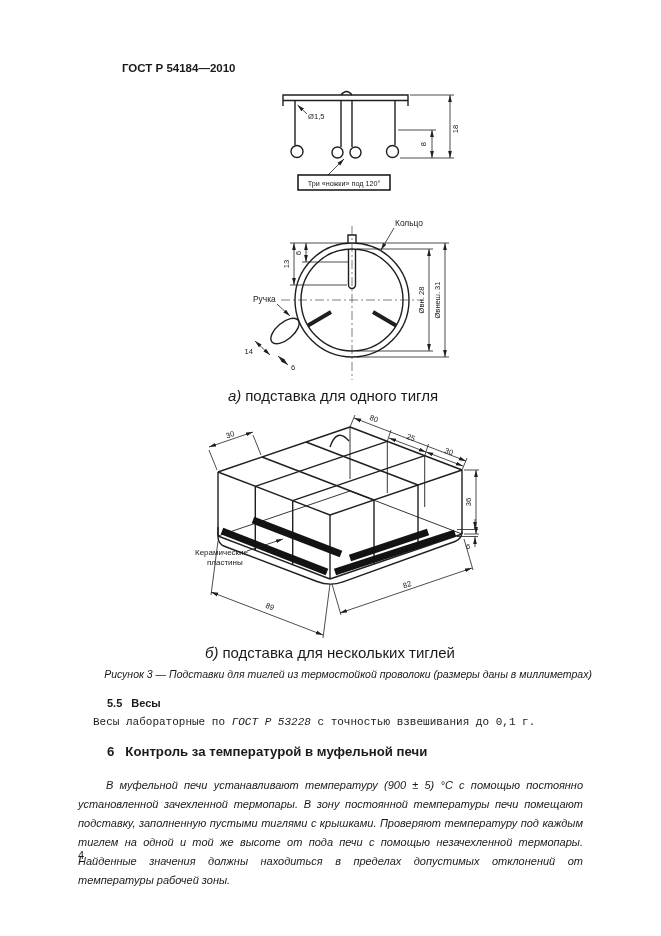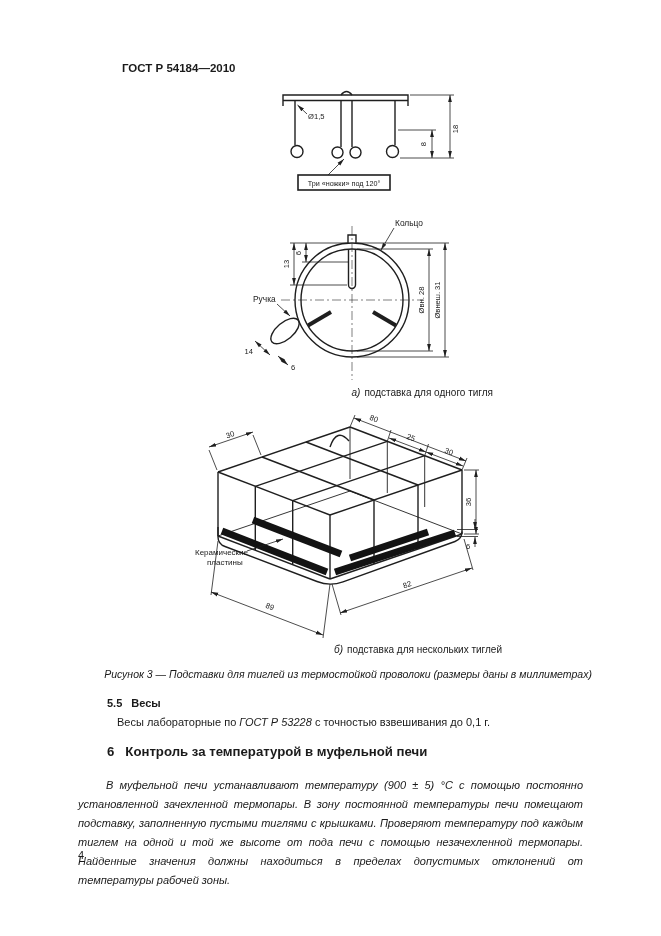--- a/index.html
+++ b/index.html
@@ -11,26 +11,26 @@
   svg{overflow:visible;display:block;}
   svg text{fill:#1a1a1a;stroke:none;font-family:"Liberation Sans",sans-serif;}
   .draw{stroke:#1f1f1f;fill:none;stroke-width:1.4;}
   .thin{stroke:#1f1f1f;fill:none;stroke-width:0.9;}
   .dimline{stroke:#1f1f1f;fill:none;stroke-width:0.8;}
   .centerline{stroke:#2a2a2a;fill:none;stroke-width:0.6;stroke-dasharray:9 3 2 3;}
   .plate{stroke:#131313;fill:none;stroke-width:7;stroke-linecap:butt;}
   .dimtext{font-size:7.6px;}
   .lbltext{font-size:8.4px;}
   .doc-header{left:78px;top:62px;font-size:11.5px;font-weight:bold;padding-left:44px;}
-  .sub-caption{font-size:10px;text-align:right;}
+  .sub-caption{font-size:15px;text-align:center;}
   .sub-letter{font-style:italic;margin-right:4px;}
   .fig-caption{left:88px;top:668px;width:520px;font-size:10.5px;text-align:center;font-style:italic;}
   .sec-small-title{left:107px;top:697px;font-size:11px;font-weight:bold;}
   .sec-small-title .num{margin-right:9px;}
-  .sec-body{left:117px;top:716px;font-size:11px;}
+  .sec-body{left:93px;top:716px;font-size:11px;font-family:Liberation Mono, monospace;}
   .gost-ref{font-style:italic;}
   .sec-big-title{left:107px;top:744px;font-size:13.2px;font-weight:bold;}
   .sec-big-title .num{margin-right:11px;}
   .body-par{
     left:78px;top:776px;width:505px;font-size:11px;font-style:italic;
     text-align:justify;text-indent:28px;line-height:19px;
   }
   .page-num{left:78px;top:849px;font-size:11px;}
 </style>
 </head>
@@ -193,21 +193,21 @@
     <line class="dimline" x1="147" y1="169" x2="156" y2="200"></line>
     <line class="dimline" x1="279" y1="124" x2="288" y2="155"></line>
     <line class="dimline" x1="155" y1="198" x2="287" y2="153" marker-start="url(#arr3)" marker-end="url(#arr3)"></line>
     <text class="dimtext" x="223" y="172" text-anchor="middle" transform="rotate(-19 223 172)">82</text>
     <line class="dimline" x1="62" y1="136" x2="98" y2="124" marker-end="url(#arr3)"></line>
     <text x="10" y="140" style="font-size:8px">Керамические</text>
     <text x="22" y="150" style="font-size:8px">пластины</text>
   </g>
 </svg>
 
-<div class="abs sub-caption" style="left:182px;top:644px;width:320px;">
+<div class="abs sub-caption" style="left:170px;top:644px;width:320px;">
   <span class="sub-letter">б)</span><span>подставка для нескольких тиглей</span>
 </div>
 
 <div class="abs fig-caption">Рисунок 3 — Подставки для тиглей из термостойкой проволоки (размеры даны в миллиметрах)</div>
 
 <div class="abs sec-small-title">
   <span class="num">5.5</span><span>Весы</span>
 </div>
 <div class="abs sec-body">
   <span>Весы лабораторные по </span><span class="gost-ref">ГОСТ Р 53228</span><span> с точностью взвешивания до 0,1 г.</span>

